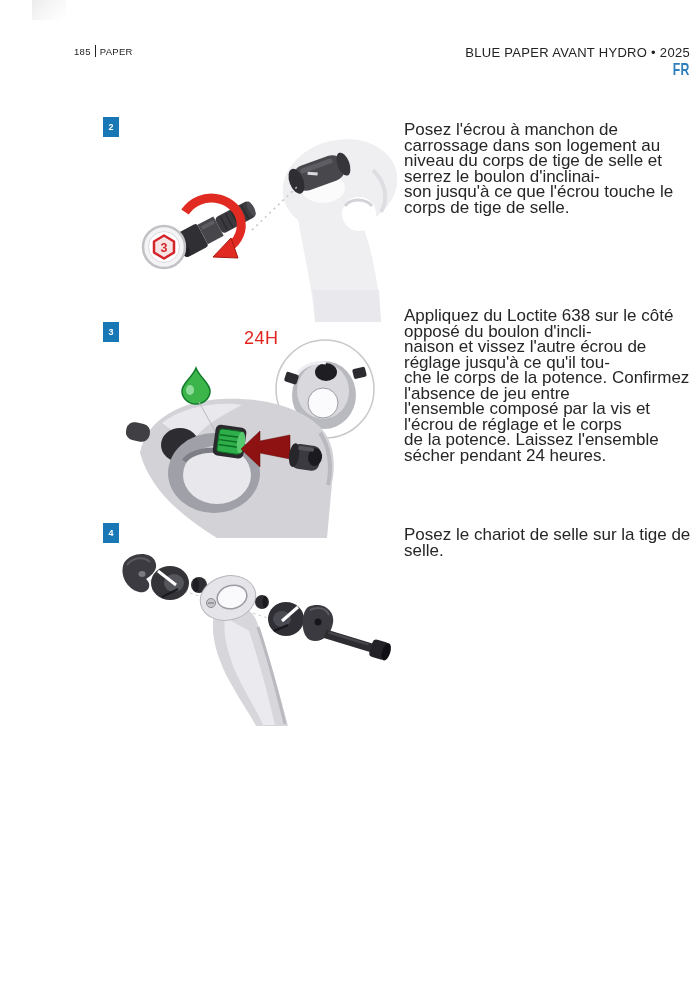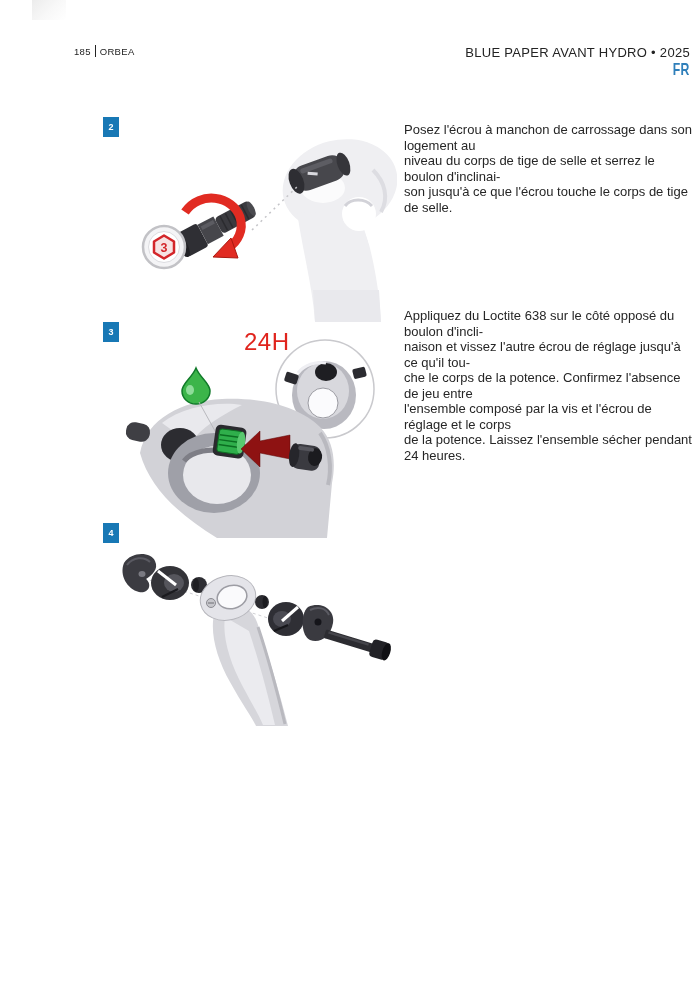--- a/index.html
+++ b/index.html
@@ -40,48 +40,48 @@
     background:#1878b5;color:#ffffff;
     font-size:9px;font-weight:bold;
     display:flex;align-items:center;justify-content:center;
   }
   .badge2{left:71px;top:117px;}
   .badge3{left:71px;top:322px;}
   .badge4{left:71px;top:523px;}
   
   .step-text{
     position:absolute;left:372px;width:292px;
-    font-size:13px;line-height:15.5px;color:#262626;
+    font-size:17px;line-height:15.5px;color:#262626;
     white-space:pre-line;
   }
   .t2{top:122px;}
   .t3{top:308px;}
   .t4{top:527px;}
   
   .illus{position:absolute;}
   .i2{left:95px;top:130px;}
   .i3{left:90px;top:323px;}
   .i4{left:80px;top:545px;}
   .annotation-24h{
     position:absolute;left:212px;top:328px;
-    font-size:24px;font-weight:500;color:#e0241d;
+    font-size:18px;font-weight:500;color:#e0241d;
     letter-spacing:.5px;
   }
 </style>
 </head>
 <body>
 
 <div class="page">
 
   <div class="corner-artifact"></div>
 
   <div class="hdr-left">
     <span>185</span>
     <span class="hdr-divider"></span>
-    <span>ORBEA</span>
+    <span>PAPER</span>
   </div>
   <div class="hdr-right">BLUE PAPER AVANT HYDRO • 2025</div>
   <div class="lang-badge">FR</div>
 
   <div class="badge badge2">2</div>
   <div class="step-text t2">Posez l'écrou à manchon de carrossage dans son logement au
 niveau du corps de tige de selle et serrez le boulon d'inclinai-
 son jusqu'à ce que l'écrou touche le corps de tige de selle.</div>
 
   <svg class="illus i2" width="270" height="195" viewBox="0 0 270 195">
@@ -186,20 +186,21 @@
 
     <g transform="rotate(8 185 134)">
       <rect x="170" y="122" width="28" height="25" rx="7" fill="#3a3a40"></rect>
       <ellipse cx="172" cy="134" rx="5" ry="12" fill="#26262b"></ellipse>
       <ellipse cx="193" cy="133" rx="7" ry="9" fill="#1b1b1f"></ellipse>
       <rect x="175" y="124" width="16" height="4" rx="2" fill="#55555c"></rect>
     </g>
   </svg>
 
   <div class="badge badge4">4</div>
+  <div class="step-text t4">Posez le chariot de selle sur la tige de selle.</div>
 
   <svg class="illus i4" width="290" height="185" viewBox="0 0 290 185">
 
     <line x1="15" y1="28" x2="278" y2="112" stroke="#cfcfd3" stroke-width="1" stroke-dasharray="3 3"></line>
 
     <g>
       <path d="M 103,66 C 97,85 104,112 118,137 C 130,159 140,172 144,181 L 176,181 C 168,150 158,115 146,80 C 140,60 124,56 103,66 Z" fill="#d6d6db"></path>
       <path d="M 113,72 C 110,92 118,118 131,142 C 139,157 147,170 151,180 L 163,180 C 156,150 147,116 137,86 Z" fill="#ebebef"></path>
       <path d="M 146,82 C 157,115 166,150 173,179" stroke="#b9b9bf" stroke-width="3" fill="none"></path>
     </g>

